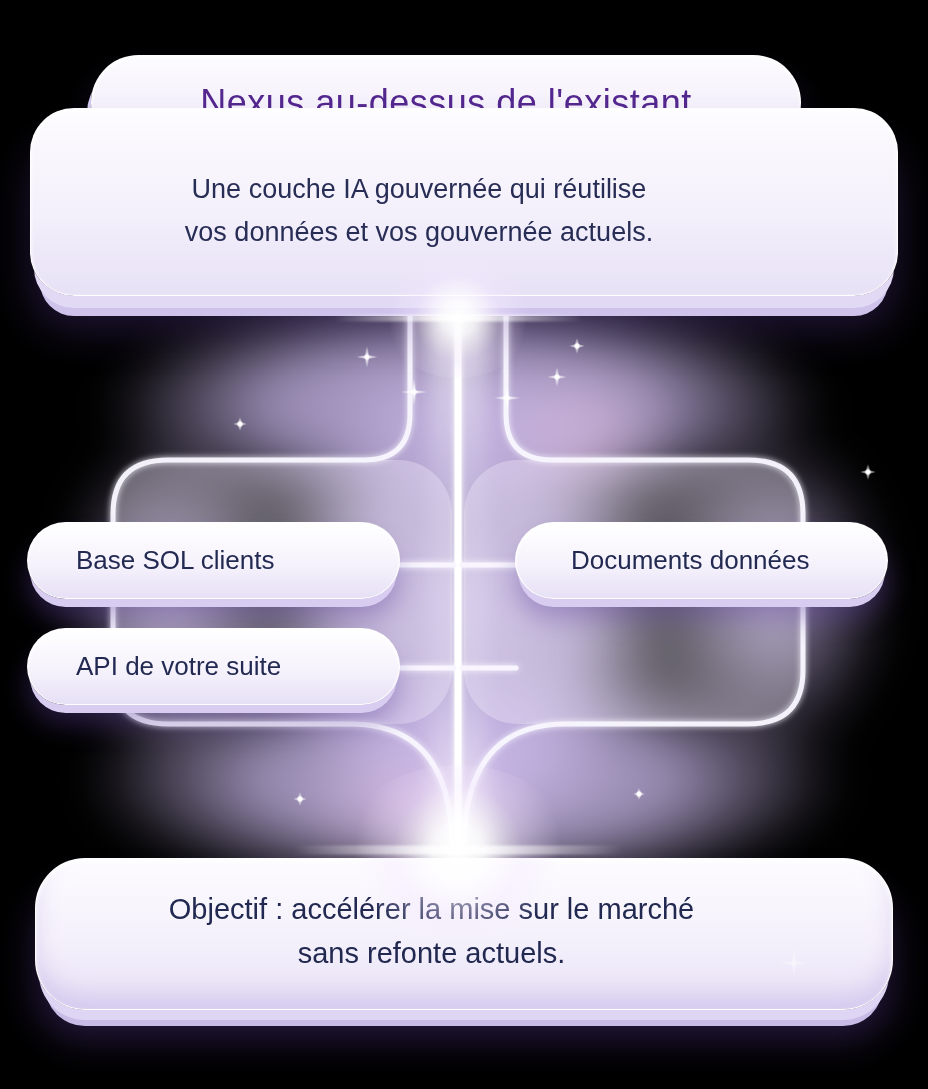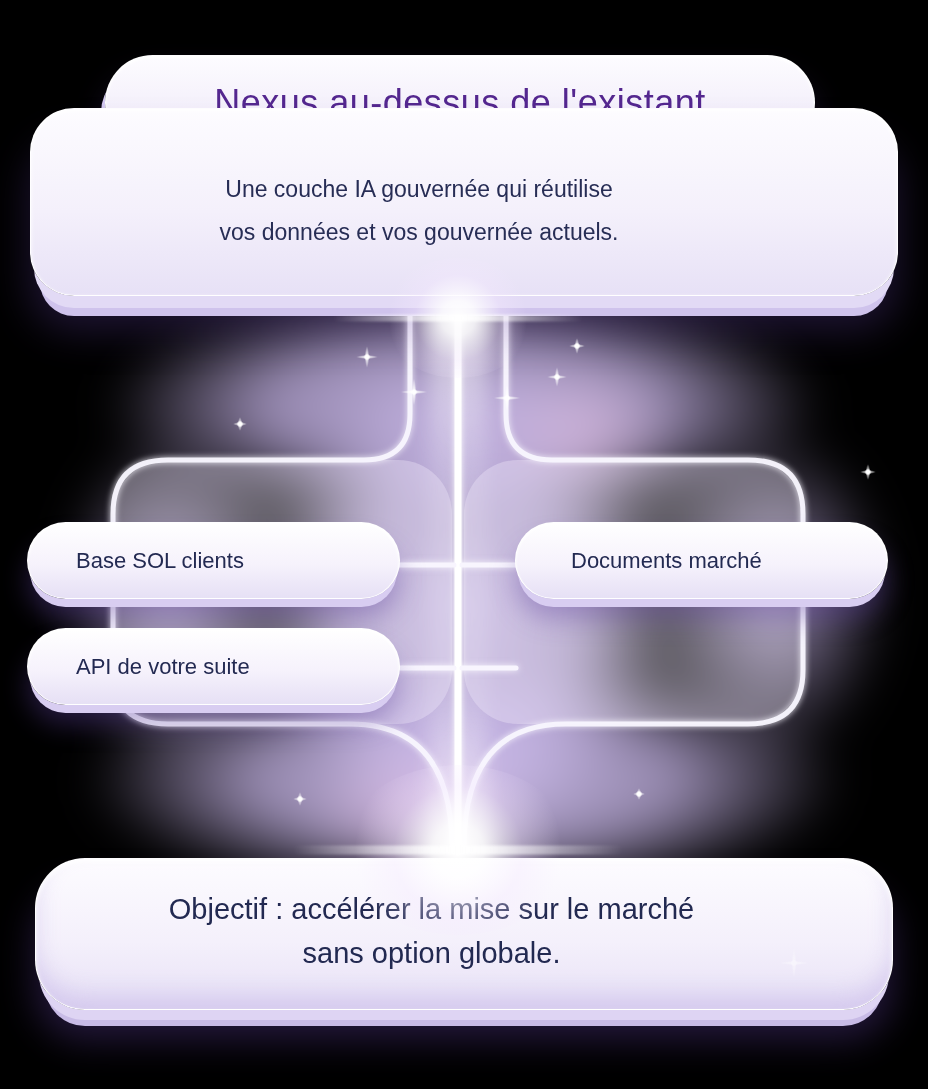--- a/index.html
+++ b/index.html
@@ -20,40 +20,40 @@
 
   
   .beam{position:absolute;left:430px;top:305px;width:56px;height:555px;
         background:linear-gradient(180deg,rgba(255,255,255,.55),rgba(255,255,255,.18) 30%,rgba(255,255,255,.16) 70%,rgba(255,255,255,.6));
         filter:blur(10px);pointer-events:none;}
 
   
   .card{position:absolute;box-sizing:border-box;
         background:linear-gradient(180deg,#fdfcff 0%,#f4f0fb 55%,#e7e1f6 100%);
         border:1px solid rgba(255,255,255,.9);}
-  .title-card{left:105px;top:55px;width:710px;height:95px;border-radius:48px;
+  .title-card{left:91px;top:55px;width:710px;height:95px;border-radius:48px;
         box-shadow:0 12px 0 -4px #d9cff2, -8px 10px 0 -4px #d3c8ef, 0 22px 34px rgba(90,60,150,.30),
                    inset 0 2px 3px rgba(255,255,255,.95);
         display:flex;align-items:center;justify-content:center;}
   .title-card .t{font-size:36px;font-weight:500;color:#54278f;letter-spacing:.5px;}
 
   .desc-card{left:30px;top:108px;width:868px;height:188px;border-radius:44px;
         box-shadow:0 16px 0 -4px #e2daf5, 0 30px 0 -10px #cfc3ec, 0 34px 40px rgba(90,60,150,.35),
                    inset 0 2px 4px rgba(255,255,255,.95);
         display:flex;flex-direction:column;justify-content:center;align-items:center;
         padding:18px 130px 0 40px;}
-  .desc-card .line{font-size:23px;color:#272d55;line-height:43px;white-space:nowrap;}
+  .desc-card .line{font-size:27px;color:#272d55;line-height:43px;white-space:nowrap;}
 
   .pill{position:absolute;width:373px;height:77px;border-radius:39px;box-sizing:border-box;
         background:linear-gradient(180deg,#ffffff 0%,#f6f2fc 55%,#e6e0f5 100%);
         border:1px solid rgba(255,255,255,.95);
         box-shadow:0 11px 0 -3px #d8cdf1, 0 20px 26px rgba(95,65,160,.38),
                    inset 0 2px 3px rgba(255,255,255,.95);
         display:flex;align-items:center;}
-  .pill .t{font-size:22px;color:#232a52;white-space:nowrap;}
+  .pill .t{font-size:26px;color:#232a52;white-space:nowrap;}
   .pill-l{left:27px;padding-left:48px;}
   .pill-r{left:515px;padding-left:55px;}
   .row1{top:522px;} .row2{top:628px;text-align:right;}
 
   .obj-card{left:35px;top:858px;width:858px;height:152px;border-radius:50px;
         box-shadow:0 14px 0 -4px #ded4f3, 0 26px 0 -10px #c8bbe6, 0 30px 36px rgba(90,60,150,.4),
                    inset 0 3px 5px rgba(255,255,255,.95), inset 0 -14px 22px rgba(190,172,228,.45);
         display:flex;flex-direction:column;justify-content:center;align-items:center;
         padding:0 95px 6px 30px;}
   .obj-card .line{font-size:29px;color:#222951;line-height:44px;white-space:nowrap;}
@@ -131,29 +131,29 @@
 
   <div class="card desc-card">
     <span class="line">Une couche IA gouvernée qui réutilise</span>
     <span class="line">vos données et vos gouvernée actuels.</span>
   </div>
 
   <div class="pill pill-l row1">
     <span class="t">Base SOL clients</span>
   </div>
   <div class="pill pill-r row1">
-    <span class="t">Documents marché</span>
+    <span class="t">Documents données</span>
   </div>
   <div class="pill pill-l row2">
     <span class="t">API de votre suite</span>
   </div>
 
   <div class="card obj-card">
     <span class="line">Objectif : accélérer la mise sur le marché</span>
-    <span class="line">sans option globale.</span>
+    <span class="line">sans refonte actuels.</span>
   </div>
 
   <div class="flare flare-top">
     <span class="core"></span>
       <span class="streak"></span>
   </div>
   <div class="flare flare-bottom">
     <span class="core"></span>
       <span class="streak"></span>
   </div>

